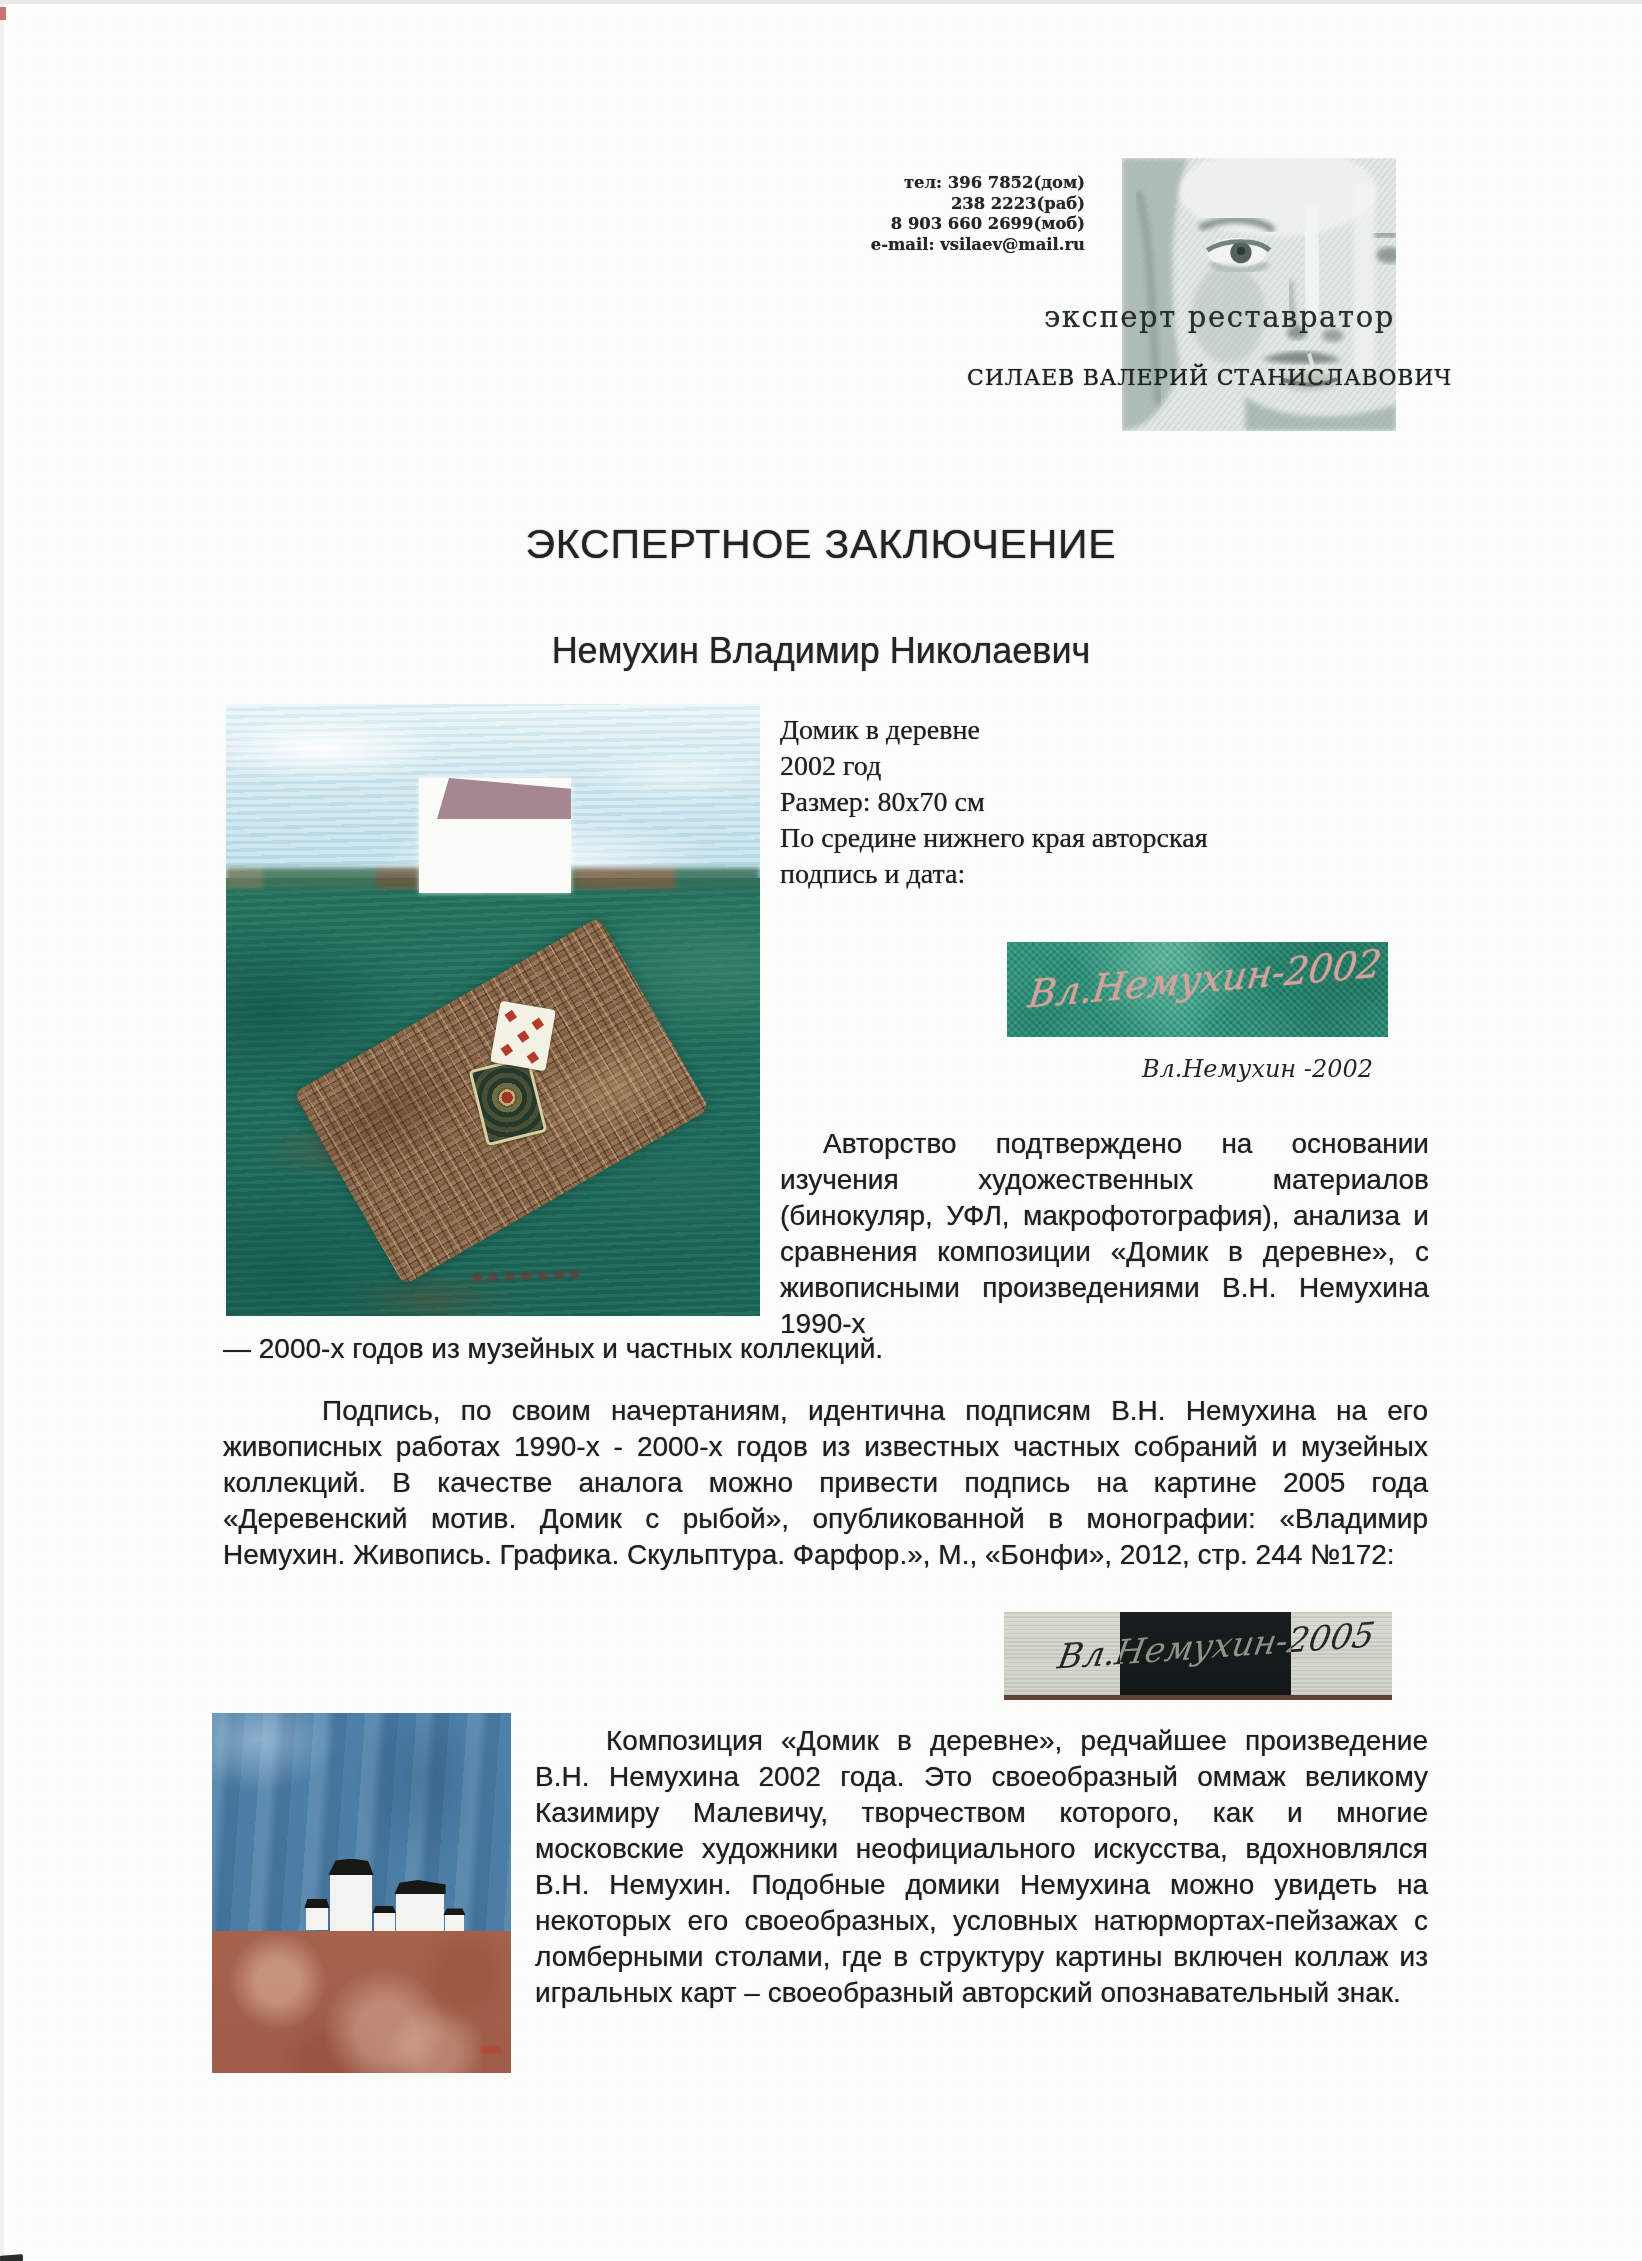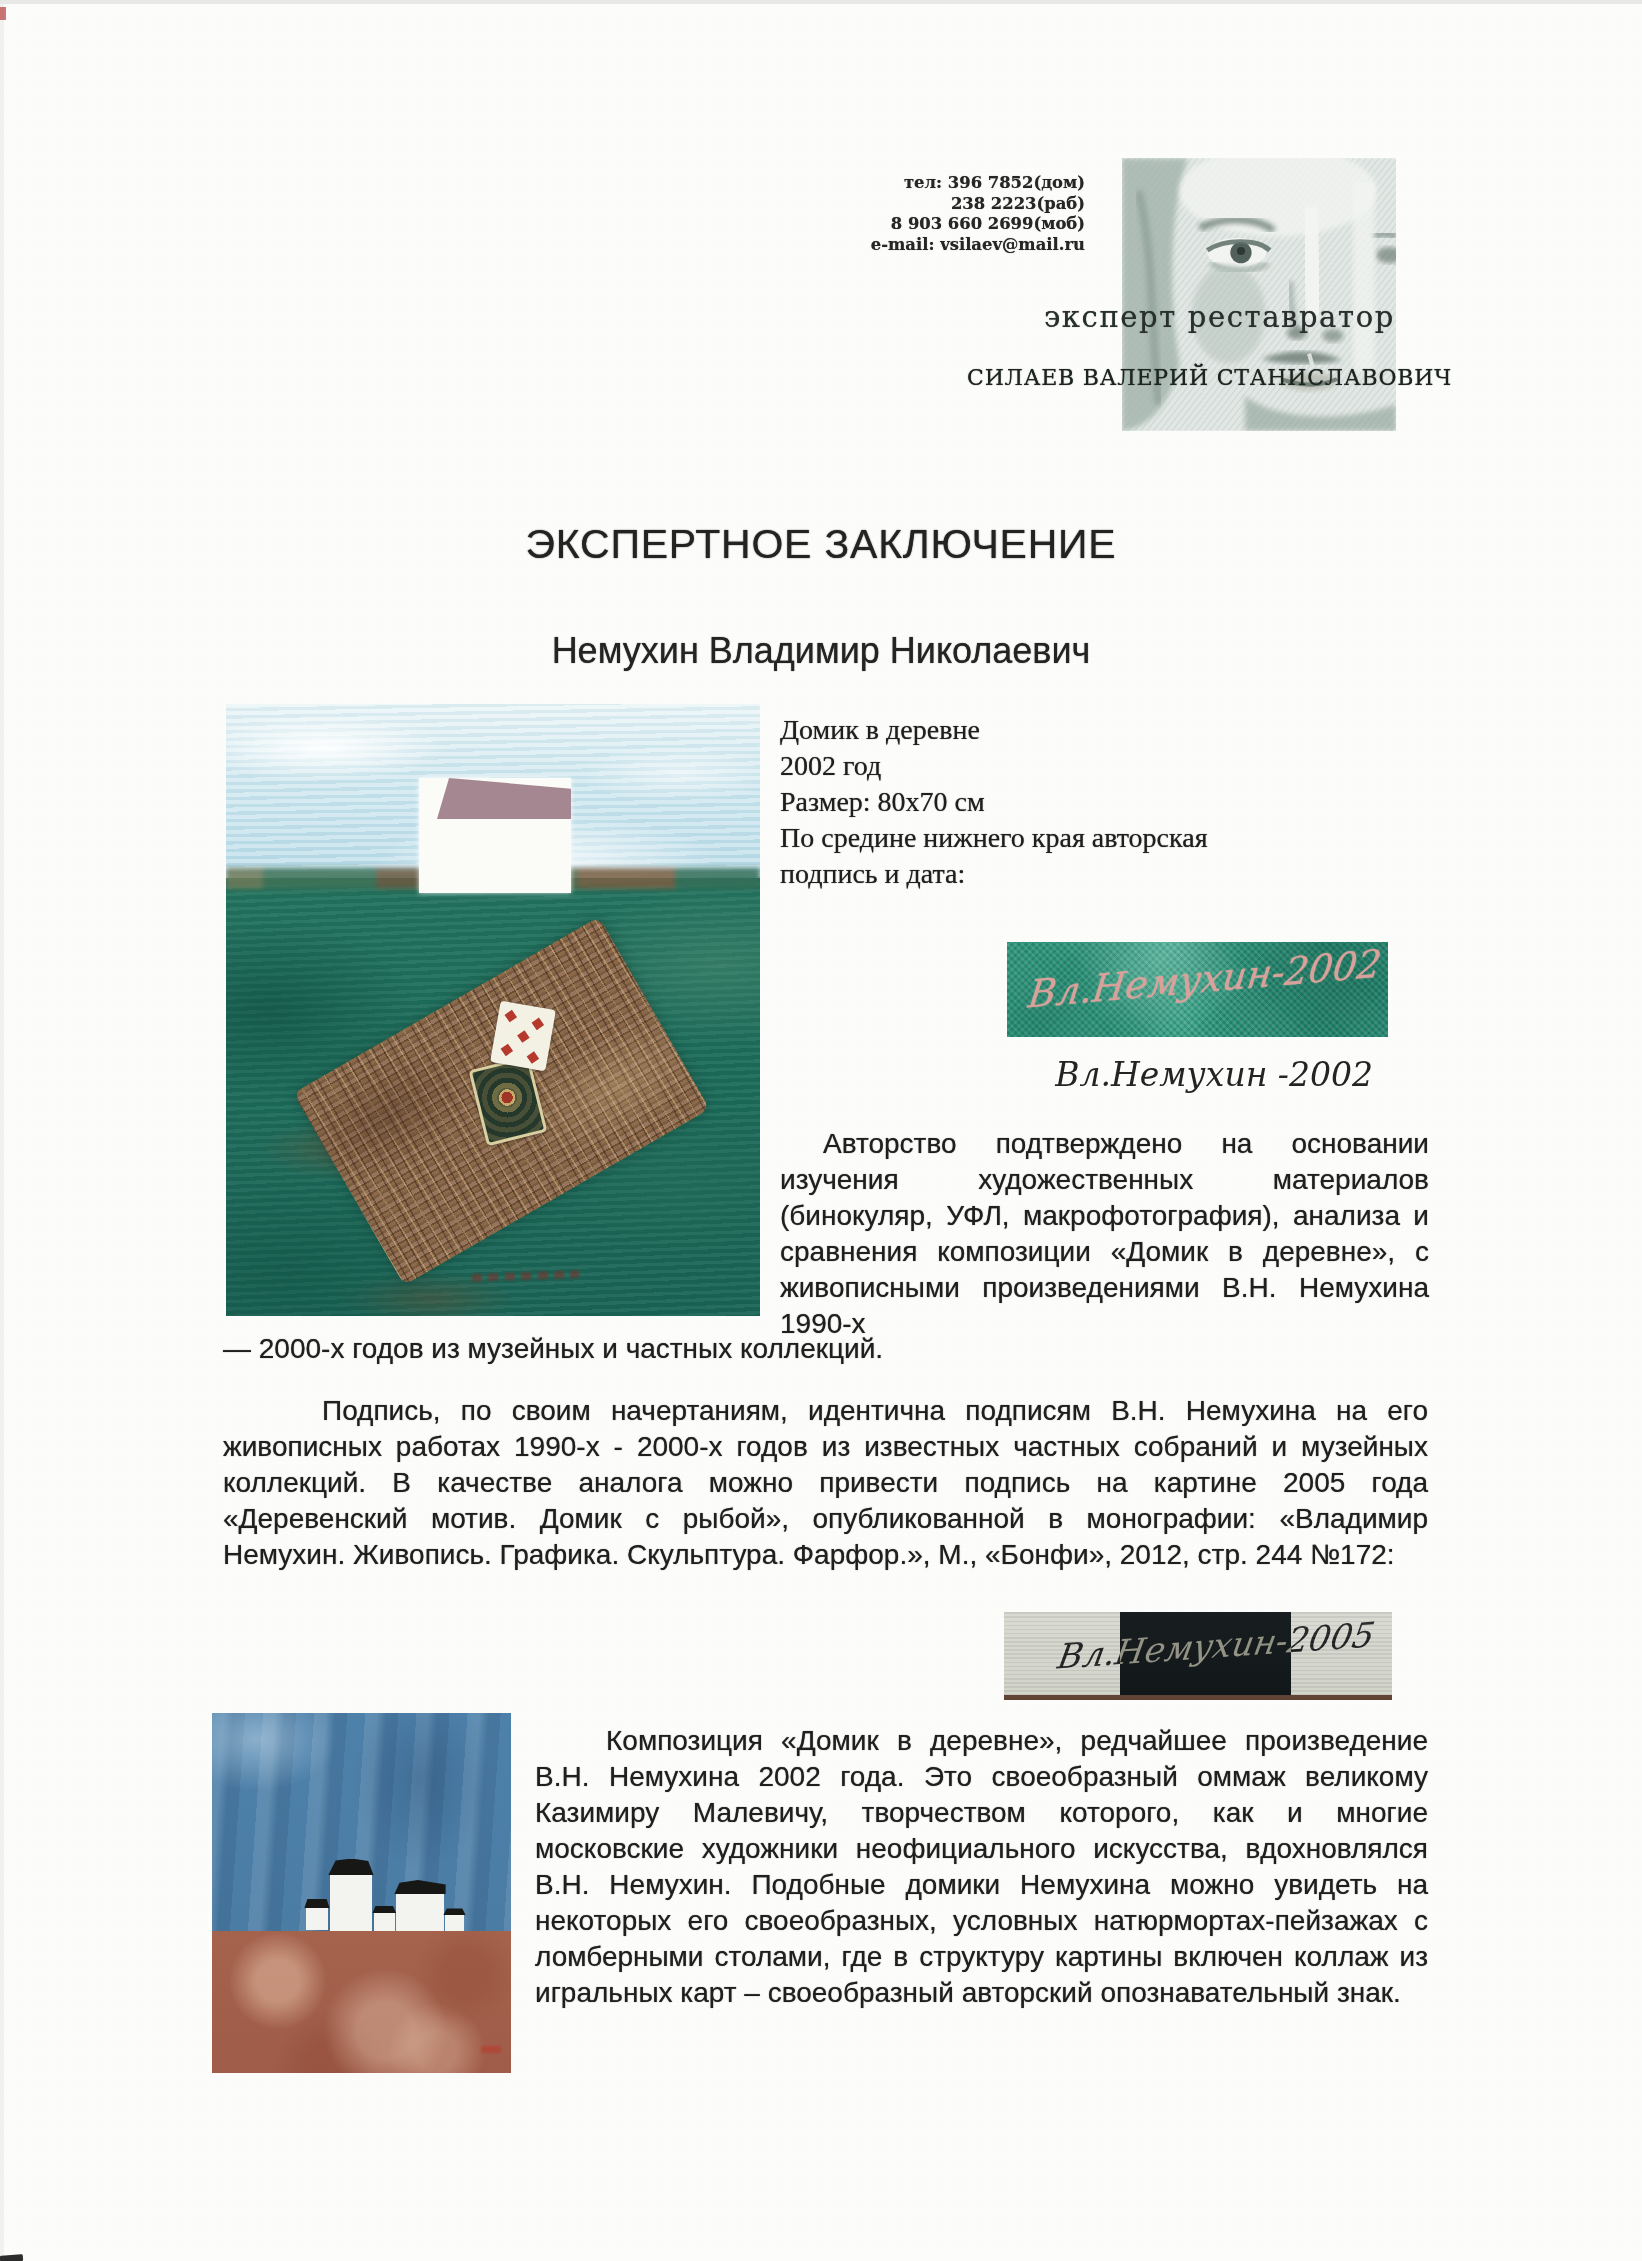--- a/index.html
+++ b/index.html
@@ -147,21 +147,21 @@
     position:absolute; left:21.3px; top:15px; width:353px;
     font-family:"DejaVu Serif", serif; font-style:italic;
     font-size:38px; color:#daa19a;
     transform:rotate(-5deg) skewX(-12deg);
     text-shadow:0 0 1.6px rgba(255,200,190,.55);
     white-space:nowrap;
   }
   .sig1-caption{
     left:1018px; top:1051px; width:355px; text-align:right;
     font-family:"DejaVu Serif", serif; font-style:italic;
-    font-size:33px; color:#242424;
+    font-size:24px; color:#242424;
   }
   .sig2{
     left:1004px; top:1608px; width:388px; height:88px;
     background:
       repeating-linear-gradient(0deg, rgba(110,110,100,.14) 0 1.6px, rgba(110,110,100,0) 1.6px 4.1px),
       linear-gradient(180deg,#d9dbd3 0%, #d2d4cc 100%);
   }
   .sig2-black{
     position:absolute; left:30%; top:0; width:44%; height:94%;
     background:linear-gradient(180deg,#181d1f 0%, #12171a 100%);

